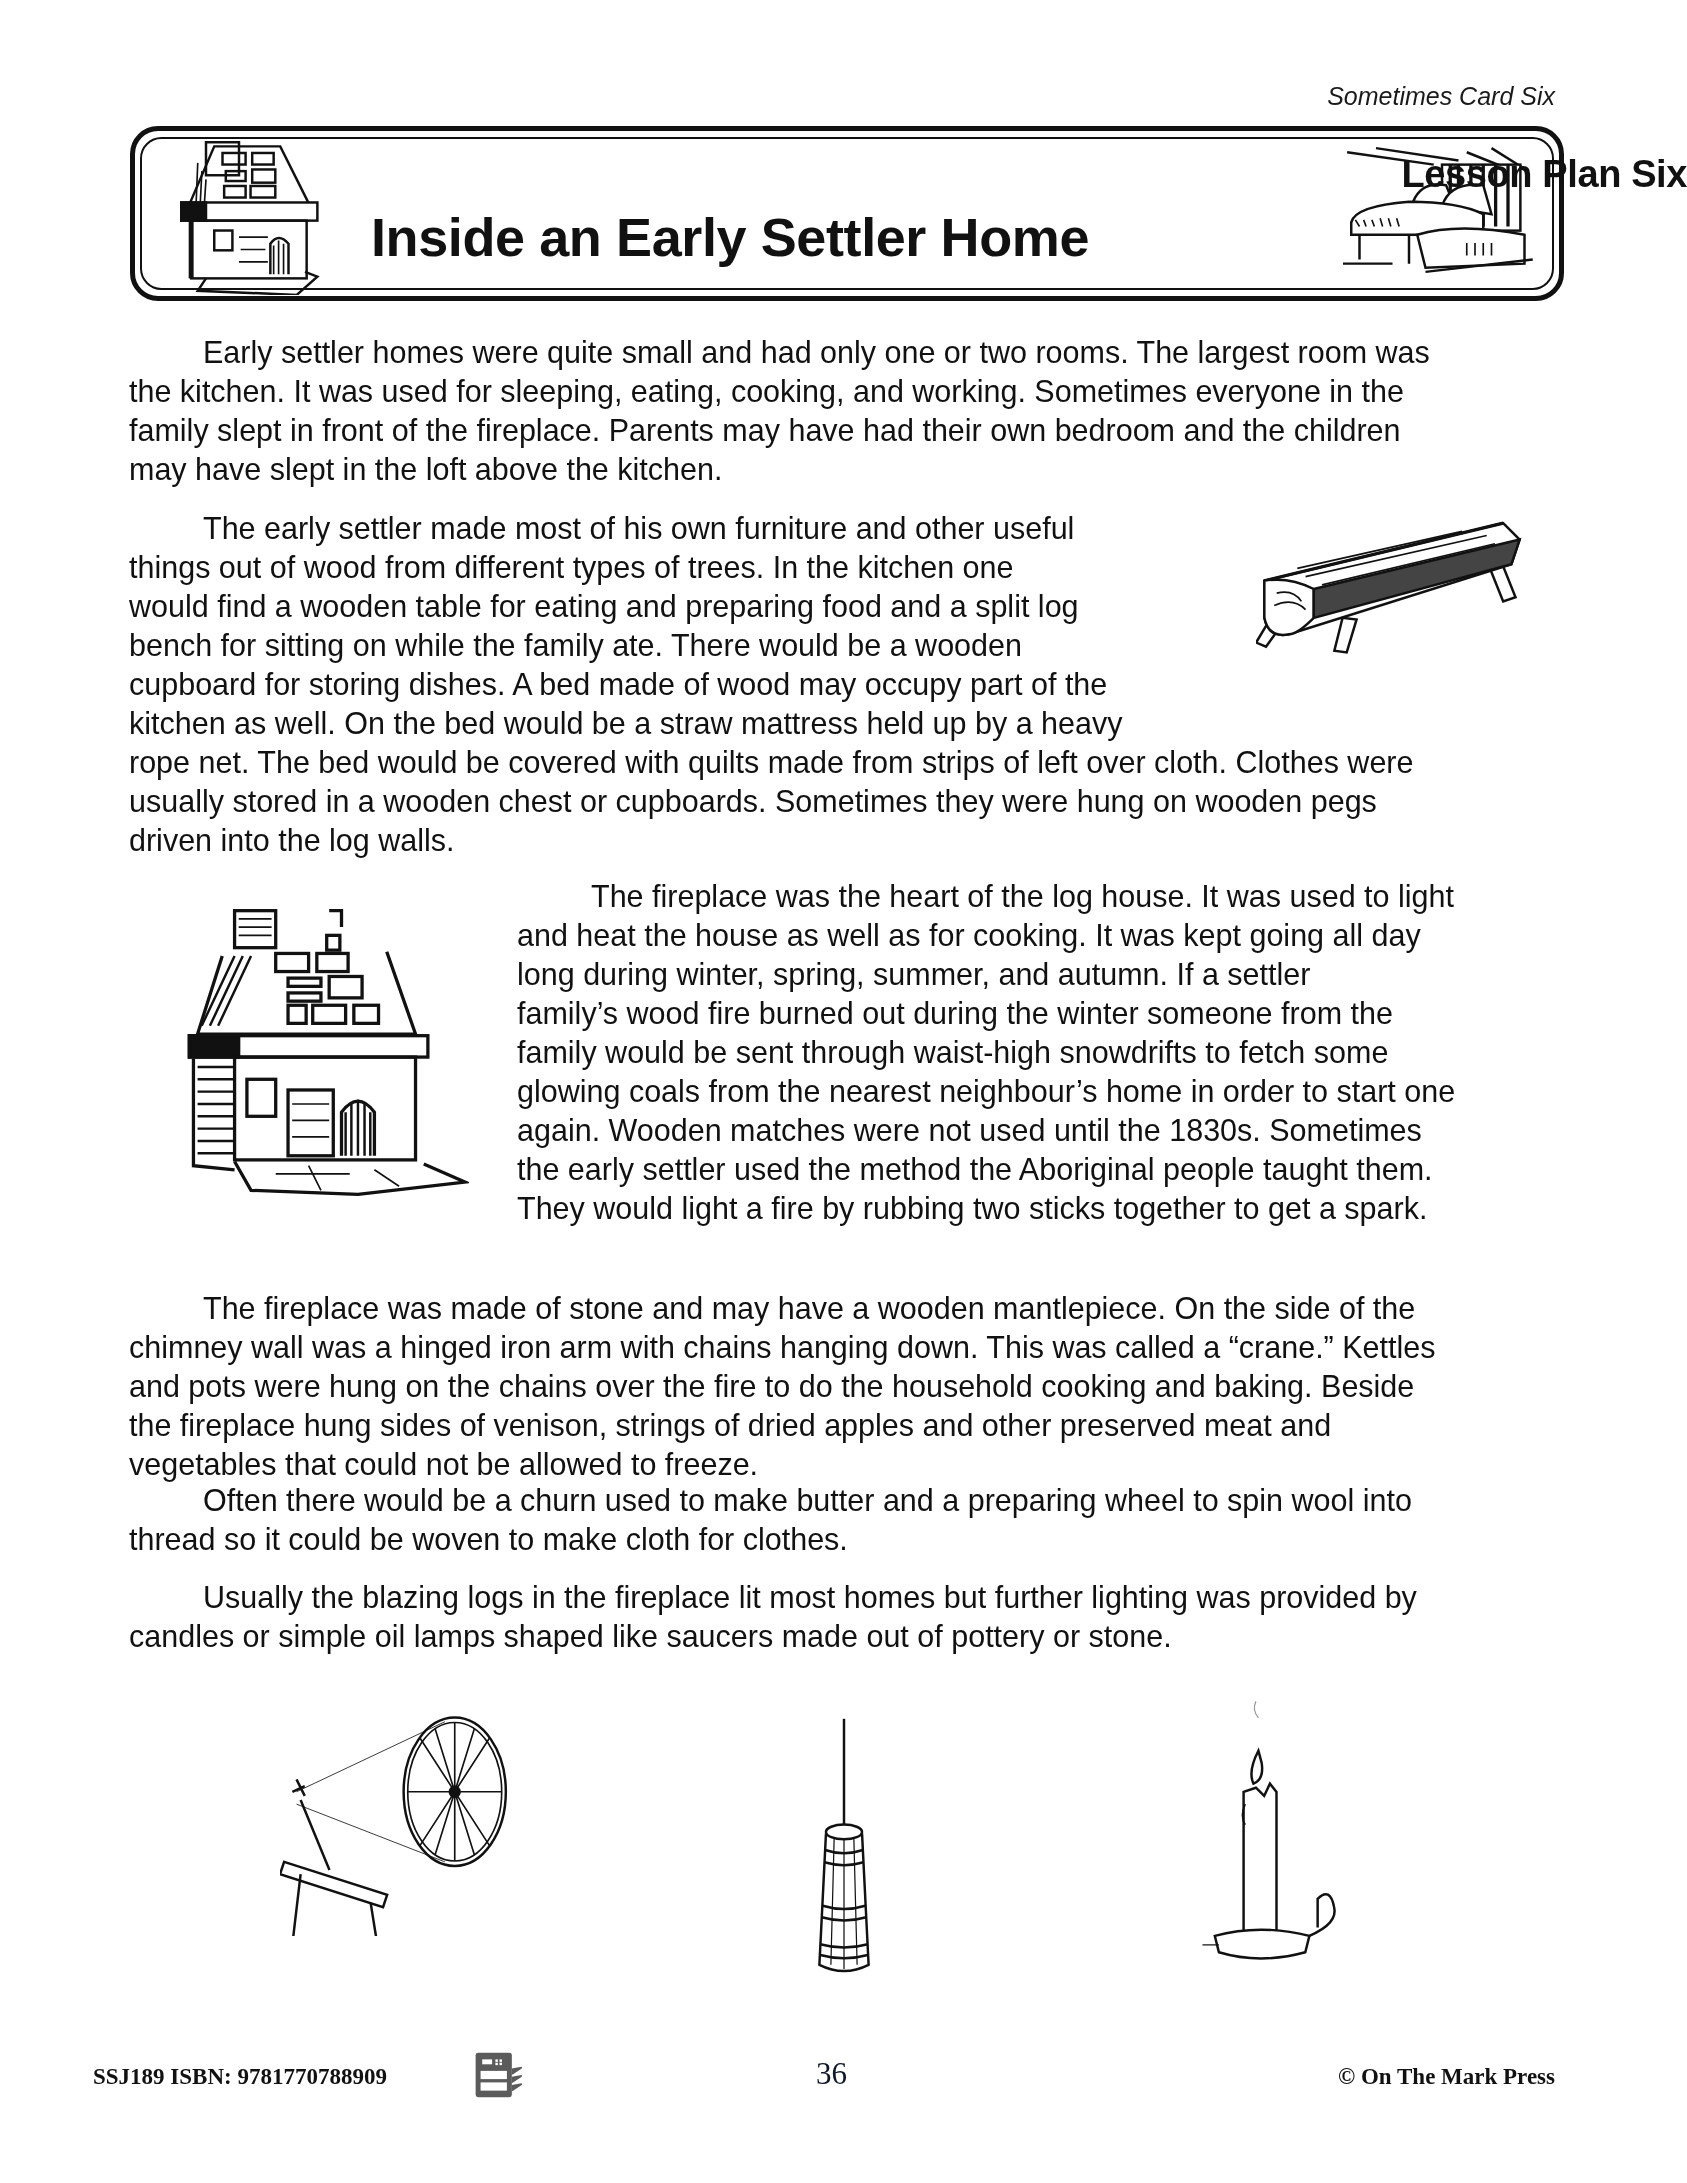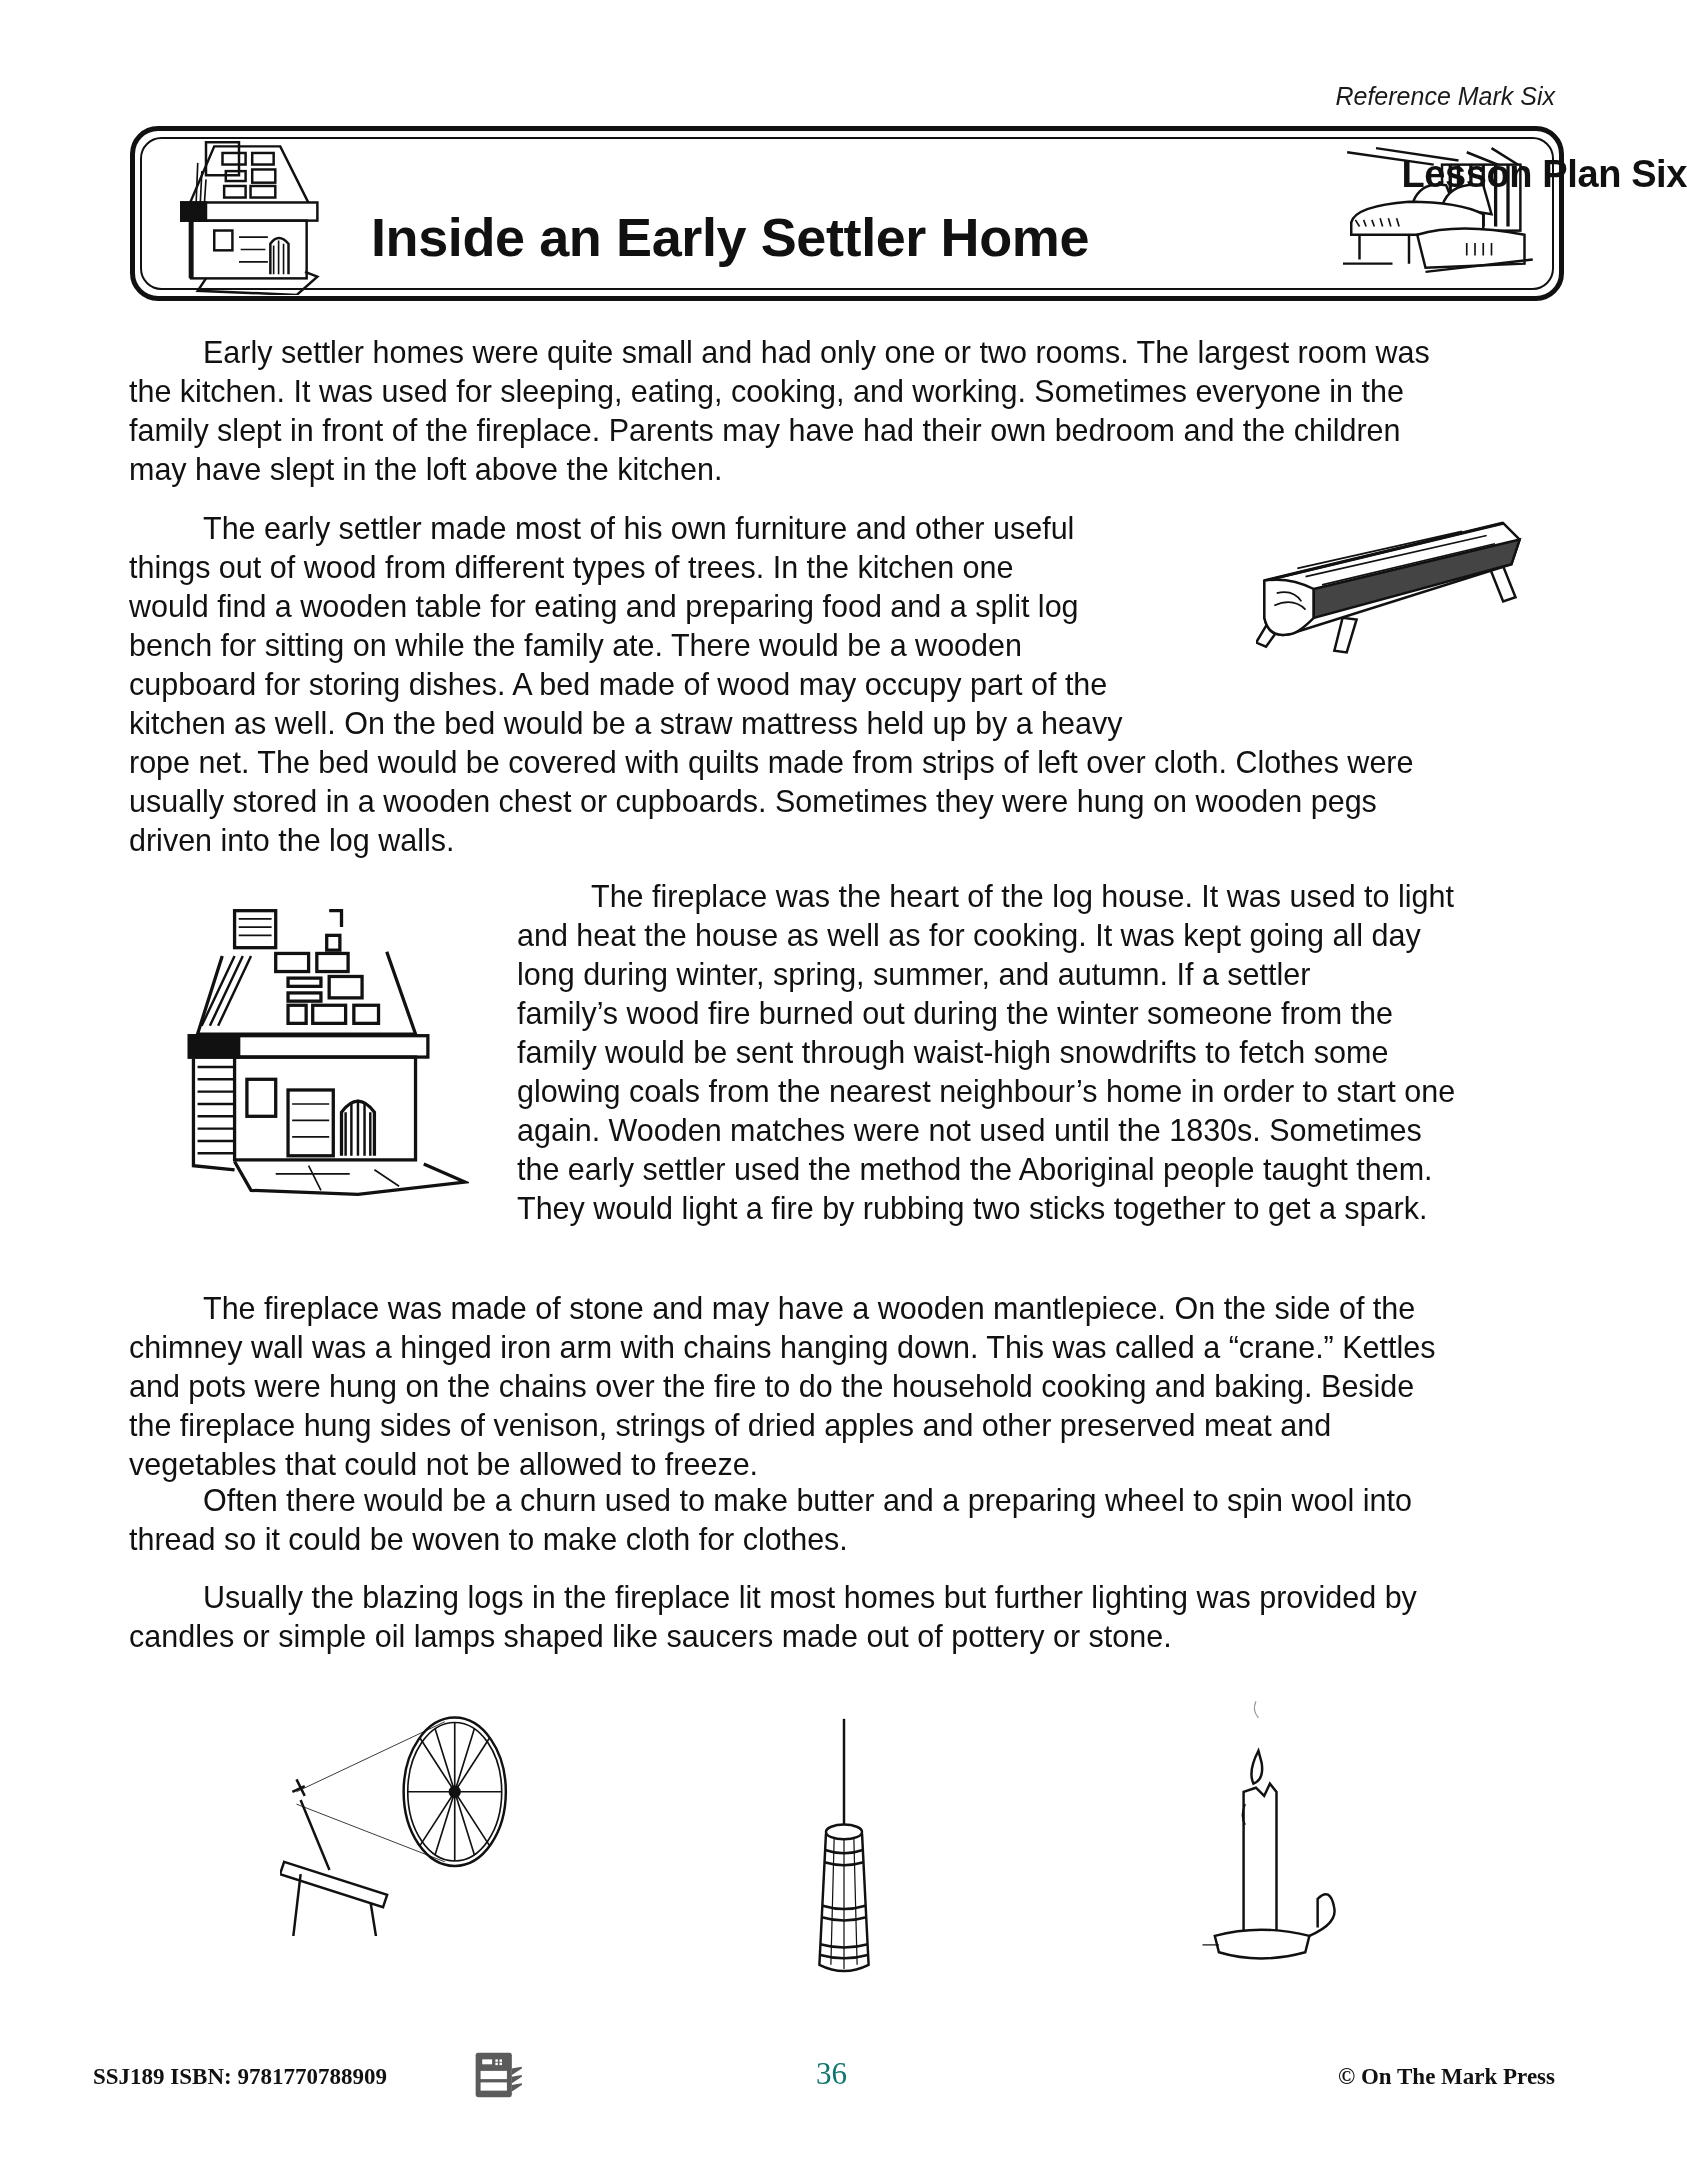--- a/index.html
+++ b/index.html
@@ -14,29 +14,29 @@
   .lesson-label { left: 0; width: 1687px; top: 153px; text-align: right;
                   font-size: 38px; font-weight: bold; letter-spacing: -0.4px; color: #111; }
   .lesson-title { left: 0; width: 1460px; top: 206px; text-align: center;
                   font-size: 54px; font-weight: bold; letter-spacing: -0.4px; color: #111; }
   .para { font-size: 30.5px; line-height: 39px; color: #111; }
   .para .indent { display: inline-block; width: 74px; }
   .line { white-space: nowrap; display: block; }
   .footer-left { left: 93px; top: 2064px; font-family: "Liberation Serif", serif;
                  font-weight: bold; font-size: 23px; color: #111; }
   .footer-center { left: 816px; top: 2056px; font-family: "Liberation Serif", serif;
-                   font-size: 31px; color: #0f766e; }
+                   font-size: 31px; color: #0f172a; }
   .footer-right { right: 132px; top: 2064px; font-family: "Liberation Serif", serif;
                   font-weight: bold; font-size: 23px; color: #111; }
   svg { display: block; }
 </style>
 </head>
 <body>
 
-<div class="abs ref-card">Reference Mark Six</div>
+<div class="abs ref-card">Sometimes Card Six</div>
 
 <div class="abs header-outer"></div>
 <div class="abs header-inner"></div>
 
 <div class="abs" style="left:173px; top:138px;">
   <svg width="165" height="157" viewBox="0 0 200 190">
     <g fill="none" stroke="#111" stroke-width="3">
       <rect x="40" y="5" width="40" height="40"></rect>
       <path d="M20 80 L50 10 L130 10 L165 80"></path>
       <rect x="60" y="18" width="28" height="14"></rect>

